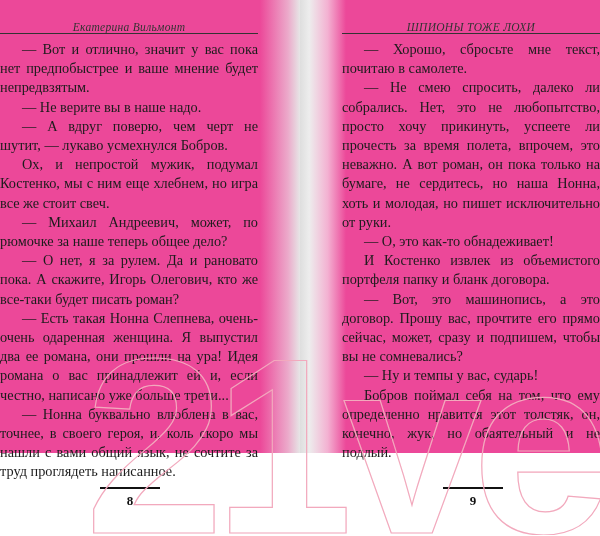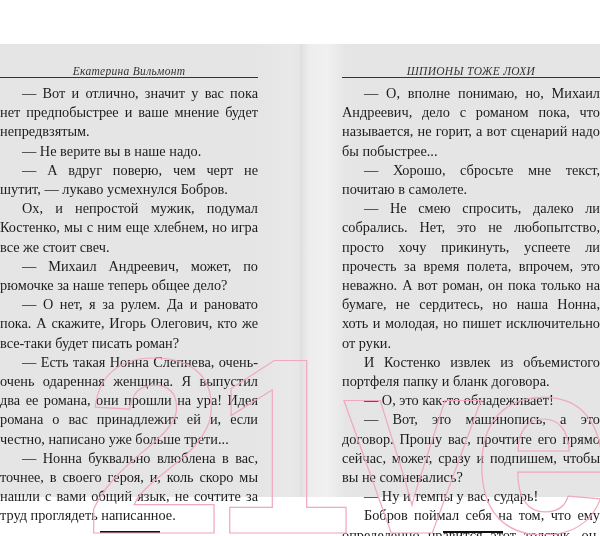--- a/index.html
+++ b/index.html
@@ -3,21 +3,21 @@
 <meta charset="utf-8">
 <style>
   html, body { margin: 0; padding: 0; }
   body {
     width: 600px; height: 536px; overflow: hidden; position: relative;
     background: #ffffff;
     font-family: "Liberation Serif", "DejaVu Serif", serif;
     color: #1c1c1c;
   }
   .spread { position: absolute; left: 0; top: 0; width: 600px; height: 536px; display: flex; }
-  .page { position: relative; height: 453px; background: #e5e5e5; margin-top: 44px; }
+  .page { position: relative; height: 453px; background: #ec4899; }
   .page-left { width: 300px; }
   .page-right { width: 300px; font-family: Liberation Serif, serif; }
   .gutter-left {
     position: absolute; top: 0; right: 0; width: 40px; height: 100%;
     background: linear-gradient(to right, rgba(255,255,255,0) 0%, rgba(235,235,235,0.6) 70%, #e6e6e6 100%);
   }
   .gutter-right {
     position: absolute; top: 0; left: 0; width: 46px; height: 100%;
     background: linear-gradient(to right, #dedede 0%, #ededed 20%, rgba(248,248,248,0.6) 60%, rgba(255,255,255,0) 100%);
   }
@@ -76,25 +76,24 @@
     </div>
     <div class="folio-rule"></div>
     <div class="folio">8</div>
   </div>
 
   <div class="page page-right">
     <div class="gutter-right"></div>
     <div class="running-head">ШПИОНЫ ТОЖЕ ЛОХИ</div>
     <div class="head-rule"></div>
     <div class="body-text">
-      <p class="para">— О, вполне понимаю, но, Михаил Андреевич, дело с романом пока, что называется, не горит, а вот сценарий надо бы побыстрее...</p>
       <p class="para">— Хорошо, сбросьте мне текст, почитаю в са­молете.</p>
       <p class="para">— Не смею спросить, далеко ли собрались. Нет, это не любопытство, просто хочу прикинуть, успеете ли прочесть за время полета, впрочем, это неважно. А вот роман, он пока только на бумаге, не сердитесь, но наша Нонна, хоть и молодая, но пишет исключительно от руки.</p>
+      <p class="para">— О, это как-то обнадеживает!</p>
       <p class="para">И Костенко извлек из объемистого портфеля папку и бланк договора.</p>
-      <p class="para">— О, это как-то обнадеживает!</p>
       <p class="para">— Вот, это машинопись, а это договор. Прошу вас, прочтите его прямо сейчас, может, сразу и подпишем, чтобы вы не сомневались?</p>
       <p class="para">— Ну и темпы у вас, сударь!</p>
       <p class="para">Бобров поймал себя на том, что ему определен­но нравится этот толстяк, он, конечно, жук, но обаятельный и не подлый.</p>
 
     </div>
     <div class="folio-rule"></div>
     <div class="folio">9</div>
   </div>
 
 </div>

